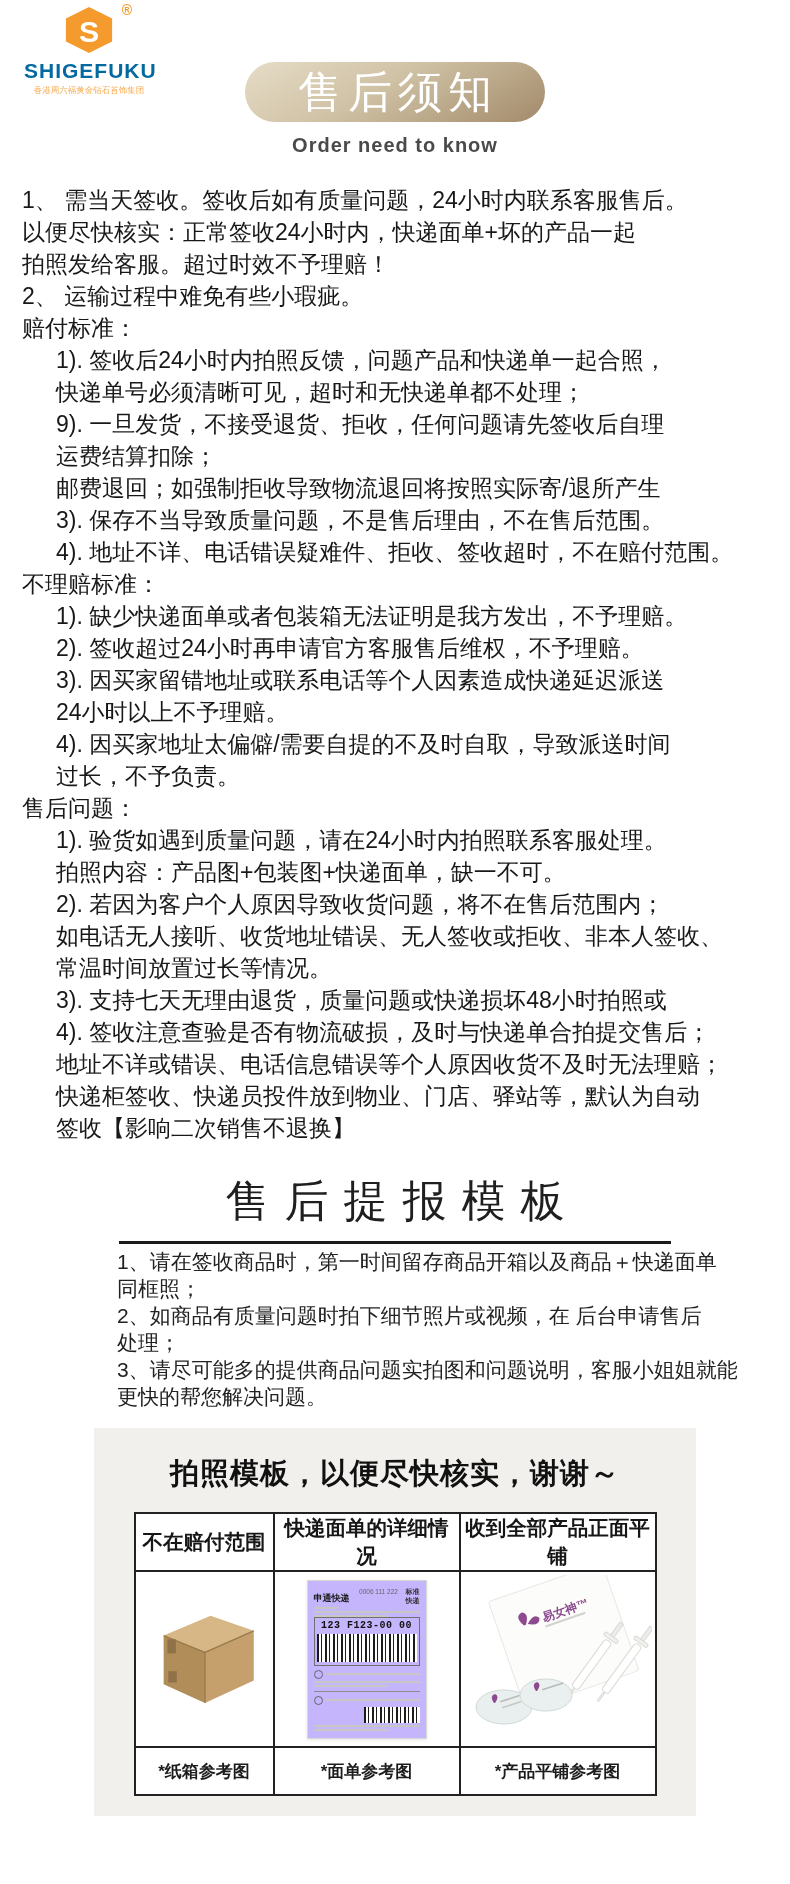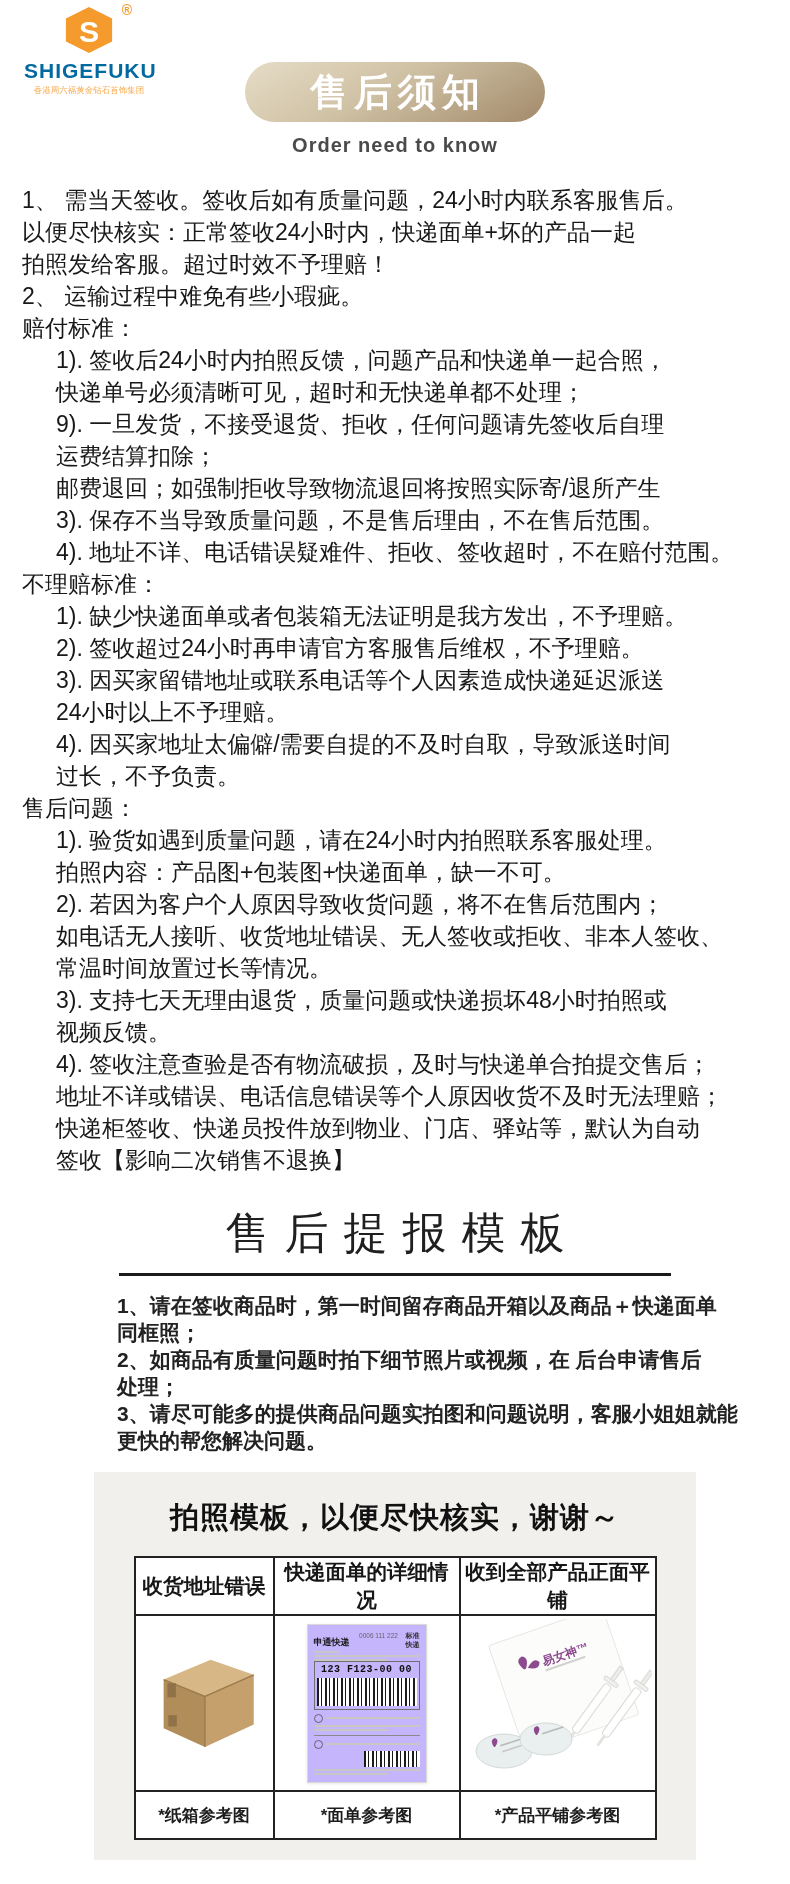--- a/index.html
+++ b/index.html
@@ -10,33 +10,33 @@
   .logo { position:absolute; top:6px; left:24px; width:130px; text-align:center; }
   .logo-mark-wrap { position:relative; display:inline-block; }
   .logo-reg { position:absolute; top:-4px; right:-16px; color:#F59B2D; font-size:14px; font-weight:bold; }
   .logo-name { color:#0369a1; font-weight:bold; font-size:21px; letter-spacing:1px; margin-top:1px; }
   .logo-tagline { color:#F6A94E; font-size:8.5px; margin-top:2px; white-space:nowrap; }
 
   
   .banner { width:300px; height:60px; margin:62px auto 0; border-radius:30px;
             background:linear-gradient(150deg,#e6dcc7 0%,#cfc1a4 45%,#a28a6a 100%);
             display:flex; align-items:center; justify-content:center; }
-  .banner-title { color:#ffffff; font-size:38px; font-weight:bold; letter-spacing:6px; text-indent:6px; }
+  .banner-title { color:#ffffff; font-size:44px; font-weight:normal; letter-spacing:6px; text-indent:6px; }
   .banner-sub { text-align:center; margin-top:12px; color:#4a4a4a; font-size:20px; font-weight:bold; letter-spacing:1px; }
 
   
   .notice { margin:27px 22px 0 22px; color:#181818; font-size:23px; line-height:32px; font-weight:500; }
   .line { white-space:nowrap; }
   .ind-1 { padding-left:34px; }
 
   
   .big-title { margin-top:28px; text-align:center; color:#1f1f1f; font-size:44px; font-weight:500;
                letter-spacing:15px; text-indent:15px; }
   .title-rule { width:552px; height:3px; background:#1a1a1a; margin:10px auto 0; }
-  .tpl-list { width:560px; margin:16px auto 0 117px; color:#222; font-size:21px; line-height:27px; font-weight:700; }
+  .tpl-list { width:560px; margin:4px auto 0 117px; color:#222; font-size:21px; line-height:27px; font-weight:400; }
   .tpl-list .line { white-space:nowrap; }
 
   
   .panel { width:602px; margin:18px auto 0; background:#f1f0ed; padding:26px 0 20px; }
   .panel-title { text-align:center; color:#111; font-size:29px; font-weight:bold; letter-spacing:1px; }
   .photo-table { width:521px; margin:18px auto 0; border-collapse:collapse; background:#fff; table-layout:fixed; }
   .photo-table th, .photo-table td { border:2px solid #222; text-align:center; vertical-align:middle; padding:0; }
   .photo-table th { font-size:20.5px; font-weight:bold; color:#161616; height:50px; }
   .img-row td { height:174px; }
   .cap-row td { height:46px; font-size:17px; font-weight:bold; color:#1c1c1c; }
@@ -133,21 +133,20 @@
       <div class="line ind-1">拍照内容：产品图+包装图+快递面单，缺一不可。</div>
 
       <div class="line ind-1">2). 若因为客户个人原因导致收货问题，将不在售后范围内；</div>
 
       <div class="line ind-1">如电话无人接听、收货地址错误、无人签收或拒收、非本人签收、</div>
 
       <div class="line ind-1">常温时间放置过长等情况。</div>
 
       <div class="line ind-1">3). 支持七天无理由退货，质量问题或快递损坏48小时拍照或</div>
 
-      <div class="line ind-1">视频反馈。</div>
 
       <div class="line ind-1">4). 签收注意查验是否有物流破损，及时与快递单合拍提交售后；</div>
 
       <div class="line ind-1">地址不详或错误、电话信息错误等个人原因收货不及时无法理赔；</div>
 
       <div class="line ind-1">快递柜签收、快递员投件放到物业、门店、驿站等，默认为自动</div>
 
       <div class="line ind-1">签收【影响二次销售不退换】</div>
     </div>
 
@@ -172,21 +171,21 @@
     <div class="panel-title">拍照模板，以便尽快核实，谢谢～</div>
 
     <table class="photo-table">
       <colgroup>
           <col class="col-box">
           <col class="col-label">
           <col class="col-flat">
         </colgroup>
       <tbody>
           <tr>
-        <th>收货地址错误</th>
+        <th>不在赔付范围</th>
         <th>快递面单的详细情况</th>
         <th>收到全部产品正面平铺</th>
       </tr>
 
       <tr class="img-row">
 
         <td>
           <div class="cell-art">
             <svg width="122" height="112" viewBox="0 0 130 118">
               <polygon points="22,34 72,13 118,29 66,52" fill="#d8b787"></polygon>

